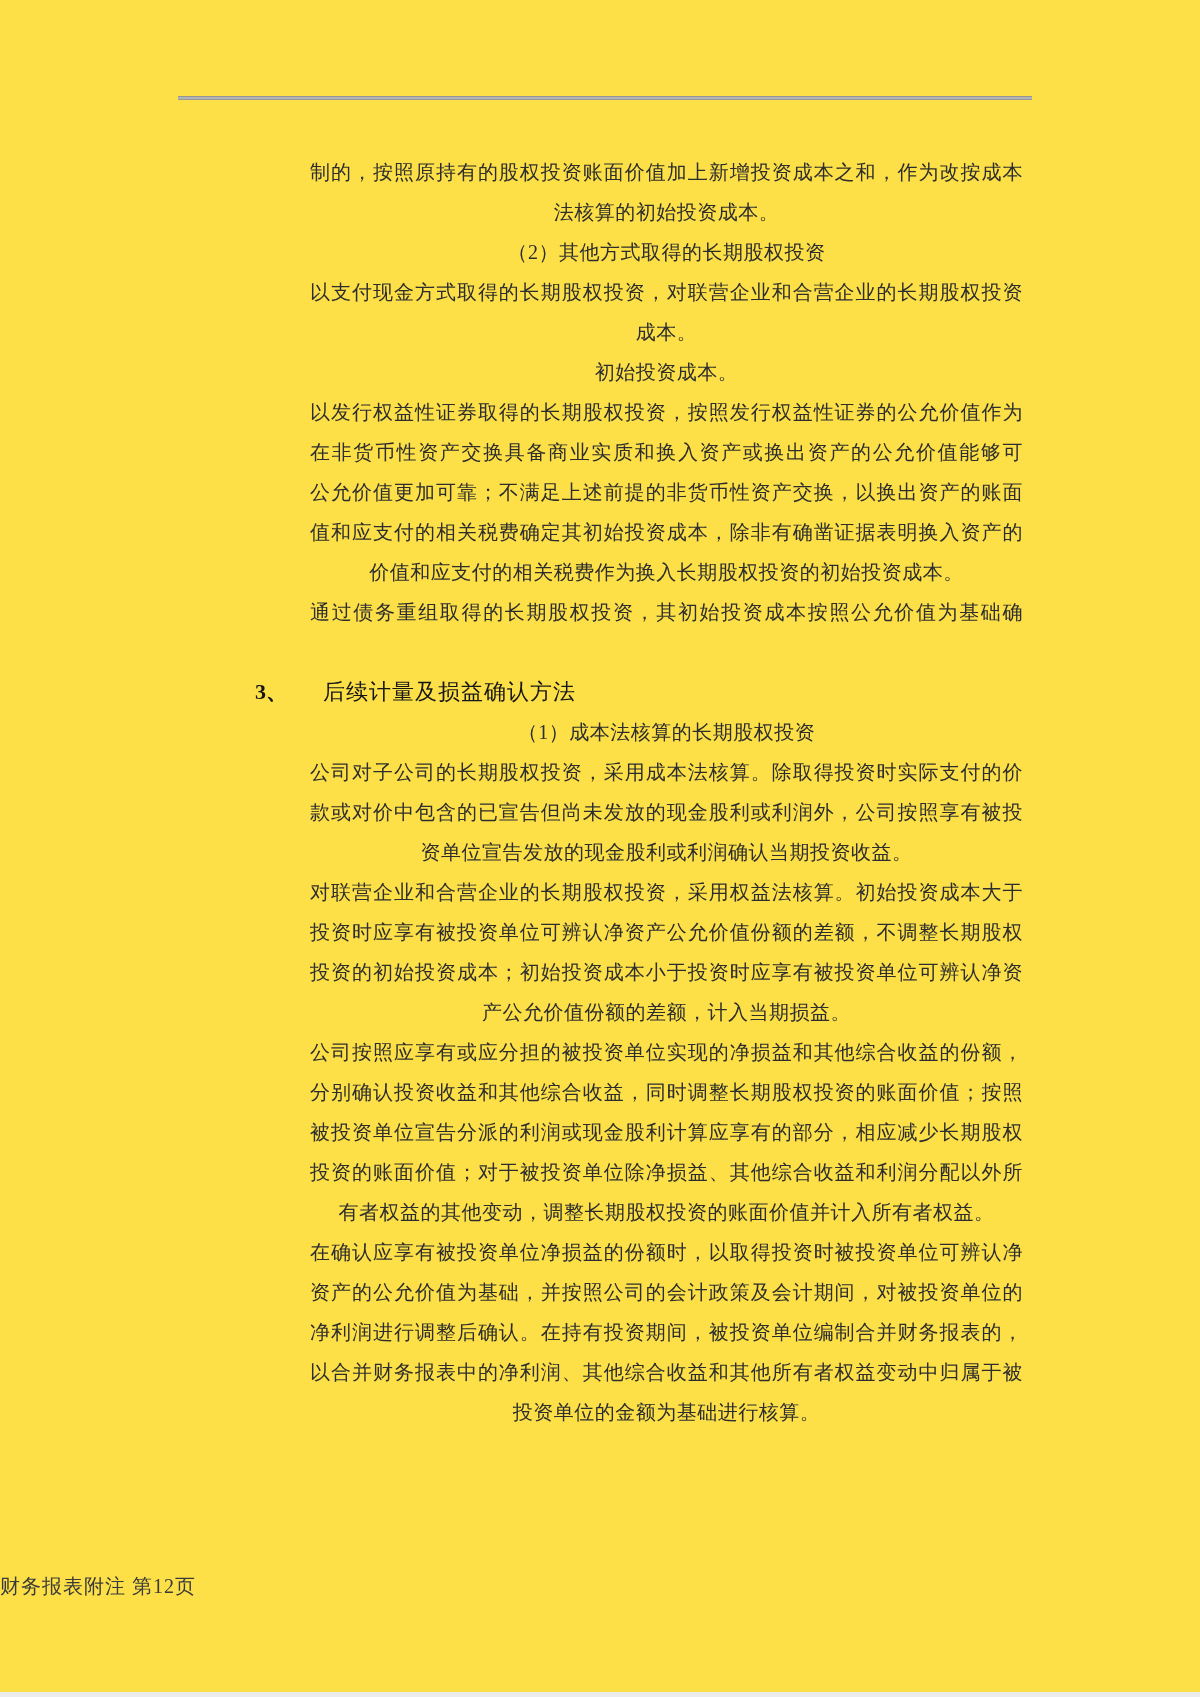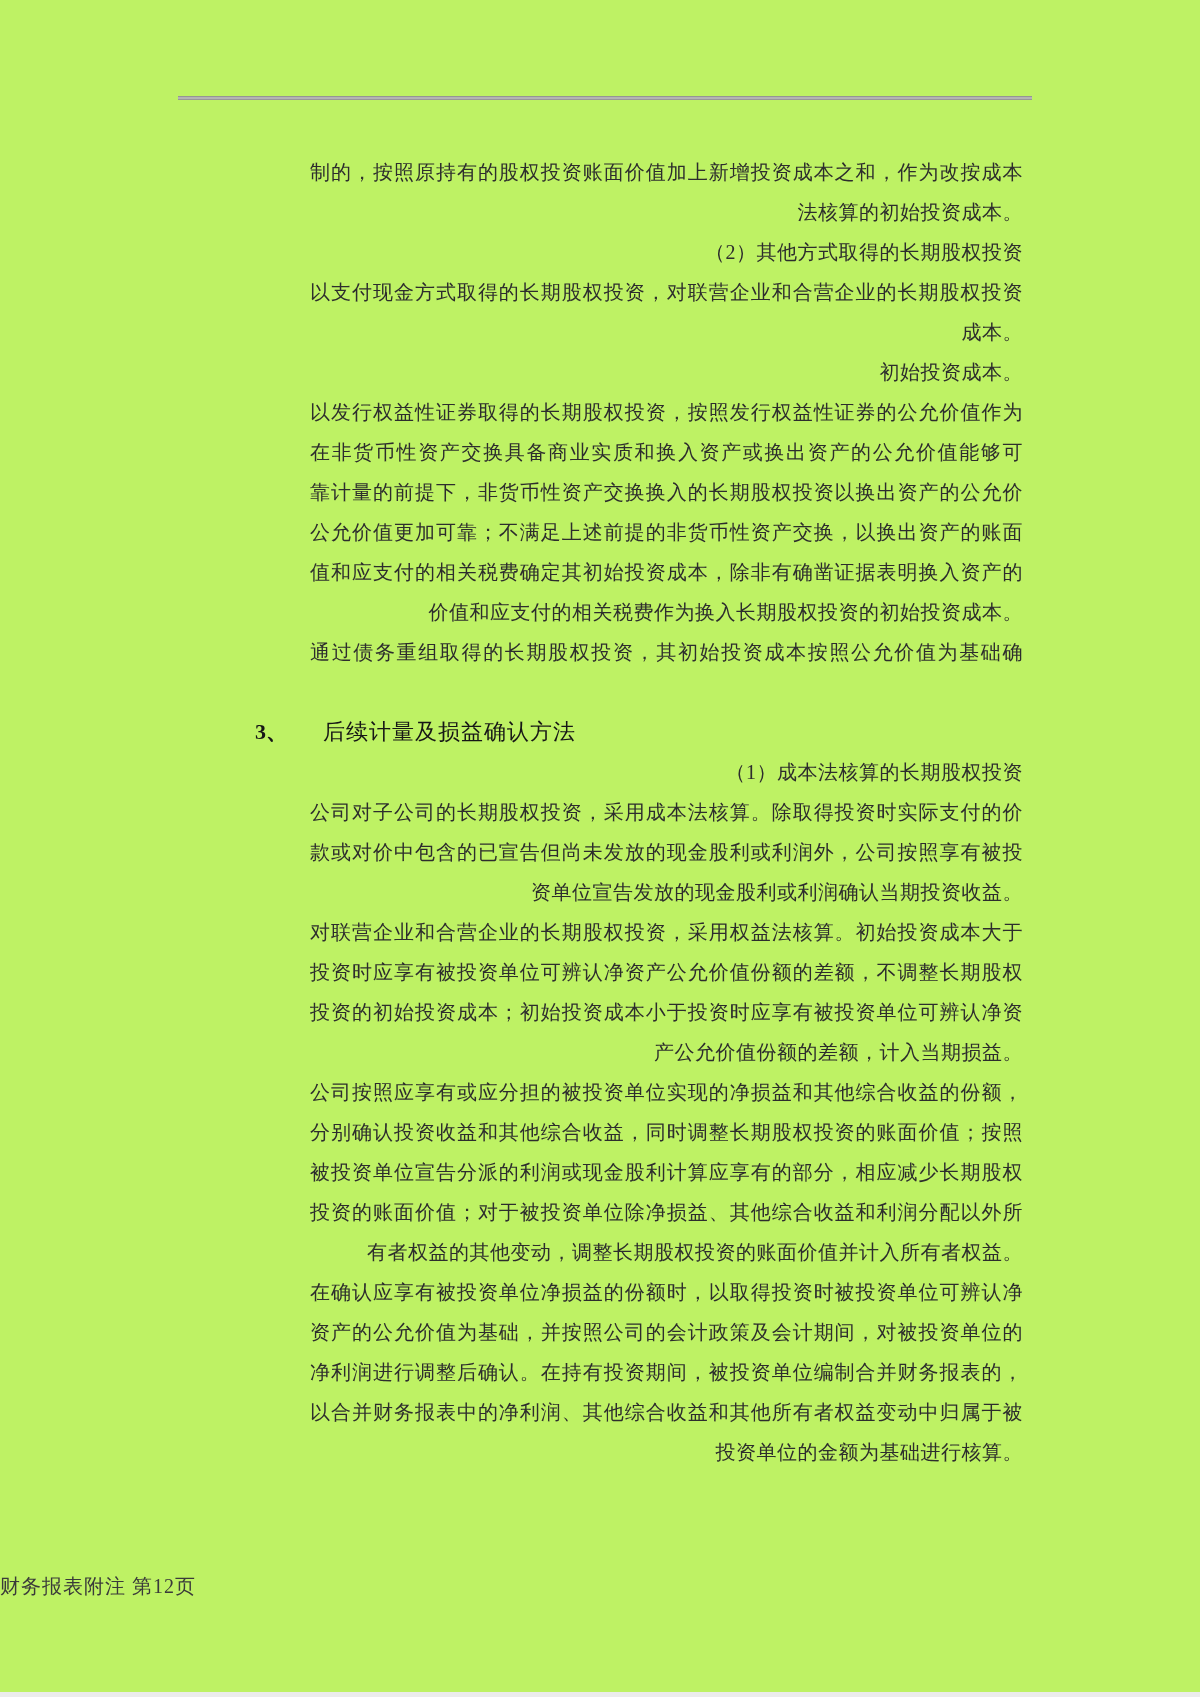--- a/index.html
+++ b/index.html
@@ -4,21 +4,21 @@
 <style>
   html, body {
     margin: 0;
     padding: 0;
     background: #ffffff;
   }
   .page {
     position: relative;
     width: 1200px;
     height: 1697px;
-    background: #bef264;
+    background: #fde047;
     overflow: hidden;
     font-family: "Liberation Serif", "DejaVu Serif", serif;
     color: #2d2d2d;
   }
   .top-rule {
     position: absolute;
     left: 178px;
     top: 96px;
     width: 854px;
     height: 4px;
@@ -30,21 +30,21 @@
     top: 152px;
     width: 713px;
   }
   .line {
     height: 40px;
     line-height: 40px;
     font-size: 20px;
     letter-spacing: 0.5px;
     white-space: normal;
     overflow: hidden;
-    text-align: right;
+    text-align: center;
   }
   .line.fill {
     text-align: justify;
     text-align-last: justify;
   }
   .spacer {
     height: 40px;
   }
   .heading-row {
     position: relative;
@@ -106,21 +106,20 @@
       <div>
         <div class="line fill">以支付现金方式取得的长期股权投资，对联营企业和合营企业的长期股权投资</div>
         <div class="line">成本。</div>
       </div>
       <div>
         <div class="line">初始投资成本。</div>
         <div class="line fill">以发行权益性证券取得的长期股权投资，按照发行权益性证券的公允价值作为</div>
       </div>
       <div>
         <div class="line fill">在非货币性资产交换具备商业实质和换入资产或换出资产的公允价值能够可</div>
-        <div class="line fill">靠计量的前提下，非货币性资产交换换入的长期股权投资以换出资产的公允价</div>
         <div class="line fill">公允价值更加可靠；不满足上述前提的非货币性资产交换，以换出资产的账面</div>
         <div class="line fill">值和应支付的相关税费确定其初始投资成本，除非有确凿证据表明换入资产的</div>
         <div class="line">价值和应支付的相关税费作为换入长期股权投资的初始投资成本。</div>
       </div>
       <div>
         <div class="line fill">通过债务重组取得的长期股权投资，其初始投资成本按照公允价值为基础确定。</div>
       </div>
       <div class="spacer"></div>
       <div class="heading-row">
         <span class="heading-number">3、</span>

